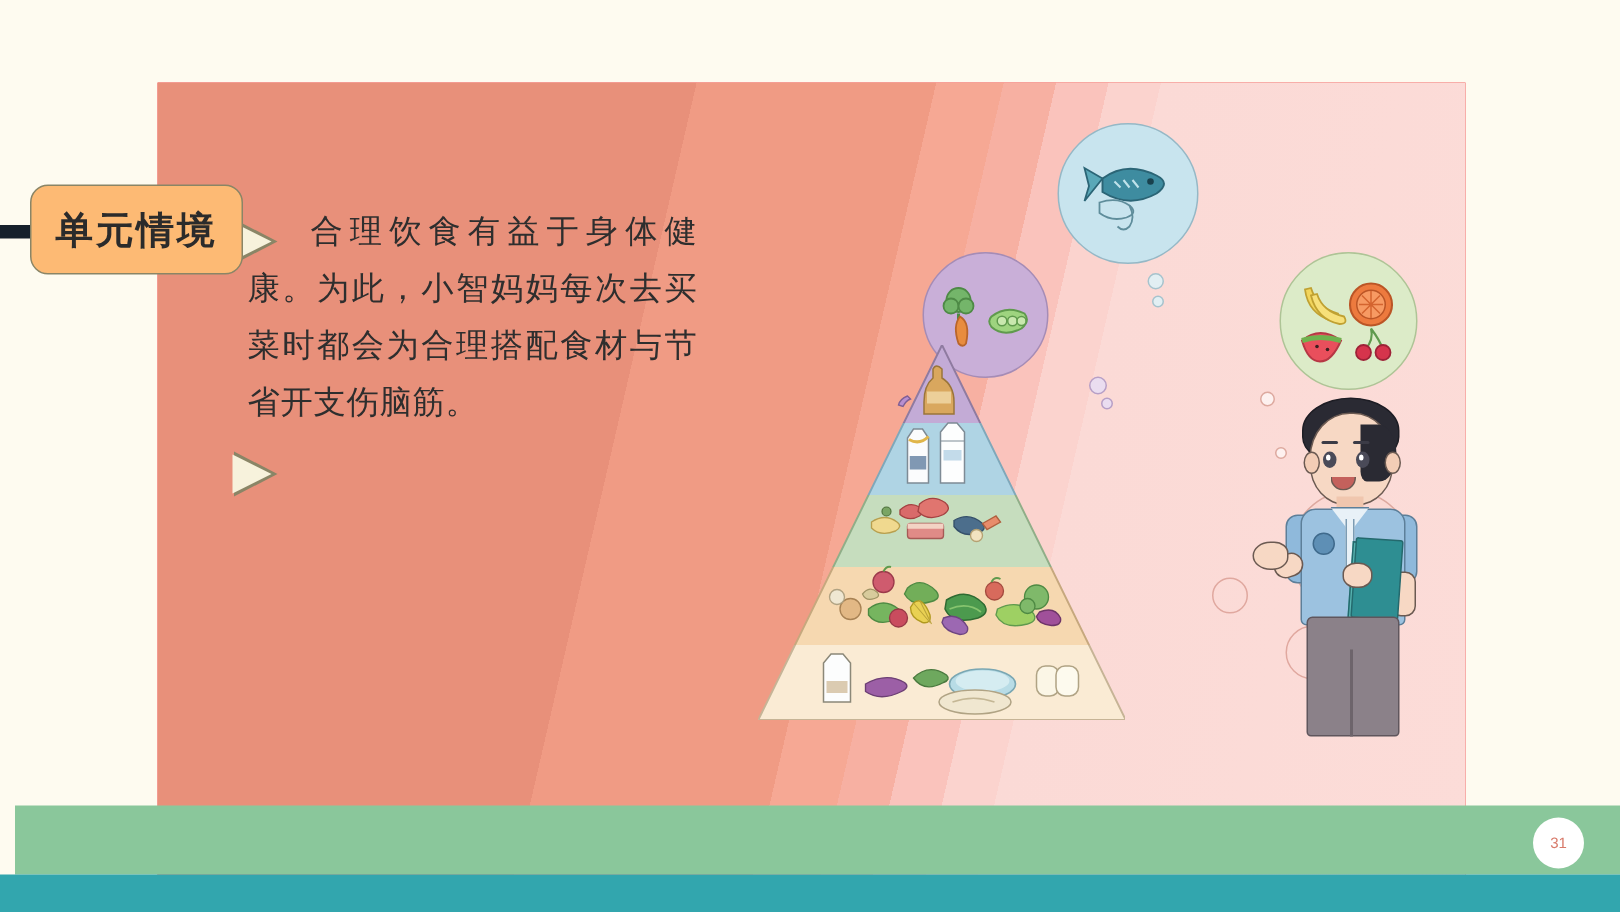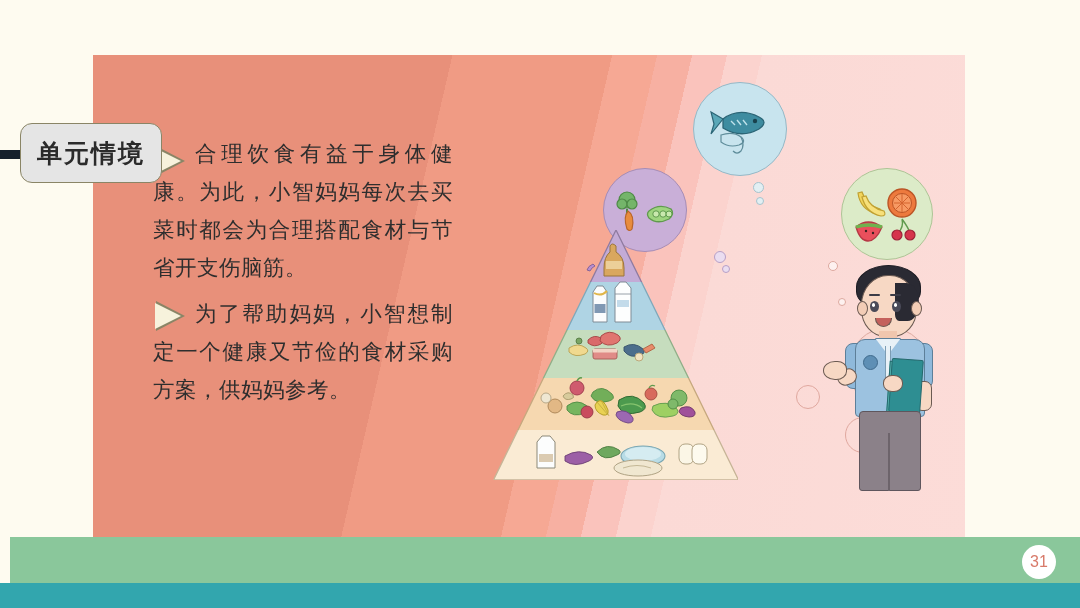--- a/index.html
+++ b/index.html
@@ -5,21 +5,21 @@
   html,body{margin:0;padding:0;}
   body{
     width:1080px;height:608px;overflow:hidden;position:relative;
     background:#FFFDF5;
     font-family:"Liberation Sans","DejaVu Sans",sans-serif;
   }
   .slide{position:absolute;inset:0;background:#FEFBF0;}
 
   
   .panel{
-    position:absolute;left:93px;top:55px;width:872px;height:548px;
+    position:absolute;left:105px;top:55px;width:872px;height:548px;
     overflow:hidden;
     background:#ef4444;
   }
   .panel-grad{
     position:absolute;inset:0;
     background:linear-gradient(103deg,
       #E8907A 0%, #E8907A 36%,
       #F09B84 36%, #F09B84 52%,
       #F6A894 52%, #F6A894 56.5%,
       #F7B0A2 56.5%, #F7B0A2 60%,
@@ -62,21 +62,21 @@
   .b-pants{position:absolute;left:24px;top:160px;width:60px;height:78px;background:#8B8189;border:1.4px solid #5f565d;border-radius:4px 4px 3px 3px;}
   .b-legsplit{position:absolute;left:53px;top:182px;width:2px;height:58px;background:#6d646b;}
 
   
   .bub{position:absolute;border-radius:50%;display:flex;align-items:center;justify-content:center;gap:4px;}
   .dot{position:absolute;border-radius:50%;}
 
   
   .callout{
     position:absolute;
-    background:#e5e5e5;
+    background:#fdba74;
     border:1.6px solid #8A8566;
     border-radius:12px;
     display:flex;align-items:center;justify-content:center;
     box-sizing:border-box;
   }
   .callout-txt{
     font-size:25px;color:#2B2B2B;letter-spacing:2px;font-weight:600;
     font-family:"Liberation Serif","DejaVu Serif",serif;
     white-space:nowrap;
   }
@@ -106,21 +106,21 @@
     text-align:justify;
   }
 
   
   .greenbar{position:absolute;left:10px;top:537px;width:1070px;height:46px;background:#8AC79B;}
   .tealbar{position:absolute;left:0;top:583px;width:1080px;height:25px;background:#32A6AE;}
   .pagecircle{
     position:absolute;left:1022px;top:545px;width:34px;height:34px;border-radius:50%;
     background:#FFFFFF;display:flex;align-items:center;justify-content:center;
   }
-  .pagenum{font-size:16px;color:#D87A6A;font-family:"Liberation Sans",sans-serif;}
+  .pagenum{font-size:10px;color:#D87A6A;font-family:"Liberation Sans",sans-serif;}
 </style>
 </head>
 <body>
 
 <div class="slide">
 
   <div class="panel">
     <div class="panel-grad"></div>
 
     <div class="bub" style="left:600px;top:27px;width:92px;height:92px;background:#C8E4EE;border:1.6px solid #95b8c6;">
@@ -308,21 +308,20 @@
       <div class="b-book2"></div>
       <div class="b-book"></div>
       <div class="b-handR"></div>
       <div class="b-pants"></div>
       <div class="b-legsplit"></div>
 
     </div>
 
     <div class="bodytext" style="left:60px;top:80px;text-indent:42px;">合理饮食有益于身体健康。为此，小智妈妈每次去买菜时都会为合理搭配食材与节省开支伤脑筋。</div>
 
-    <div class="bodytext" style="left:60px;top:240px;text-indent:42px;">为了帮助妈妈，小智想制定一个健康又节俭的食材采购方案，供妈妈参考。</div>
   </div>
 
   <div class="leftbar"></div>
 
   <div class="tail-b" style="left:156px;top:146px;"></div>
   <div class="tail" style="left:155px;top:148px;"></div>
   <div class="callout" style="left:20px;top:123px;width:142px;height:60px;">
     <span class="callout-txt">单元情境</span>
   </div>
 

